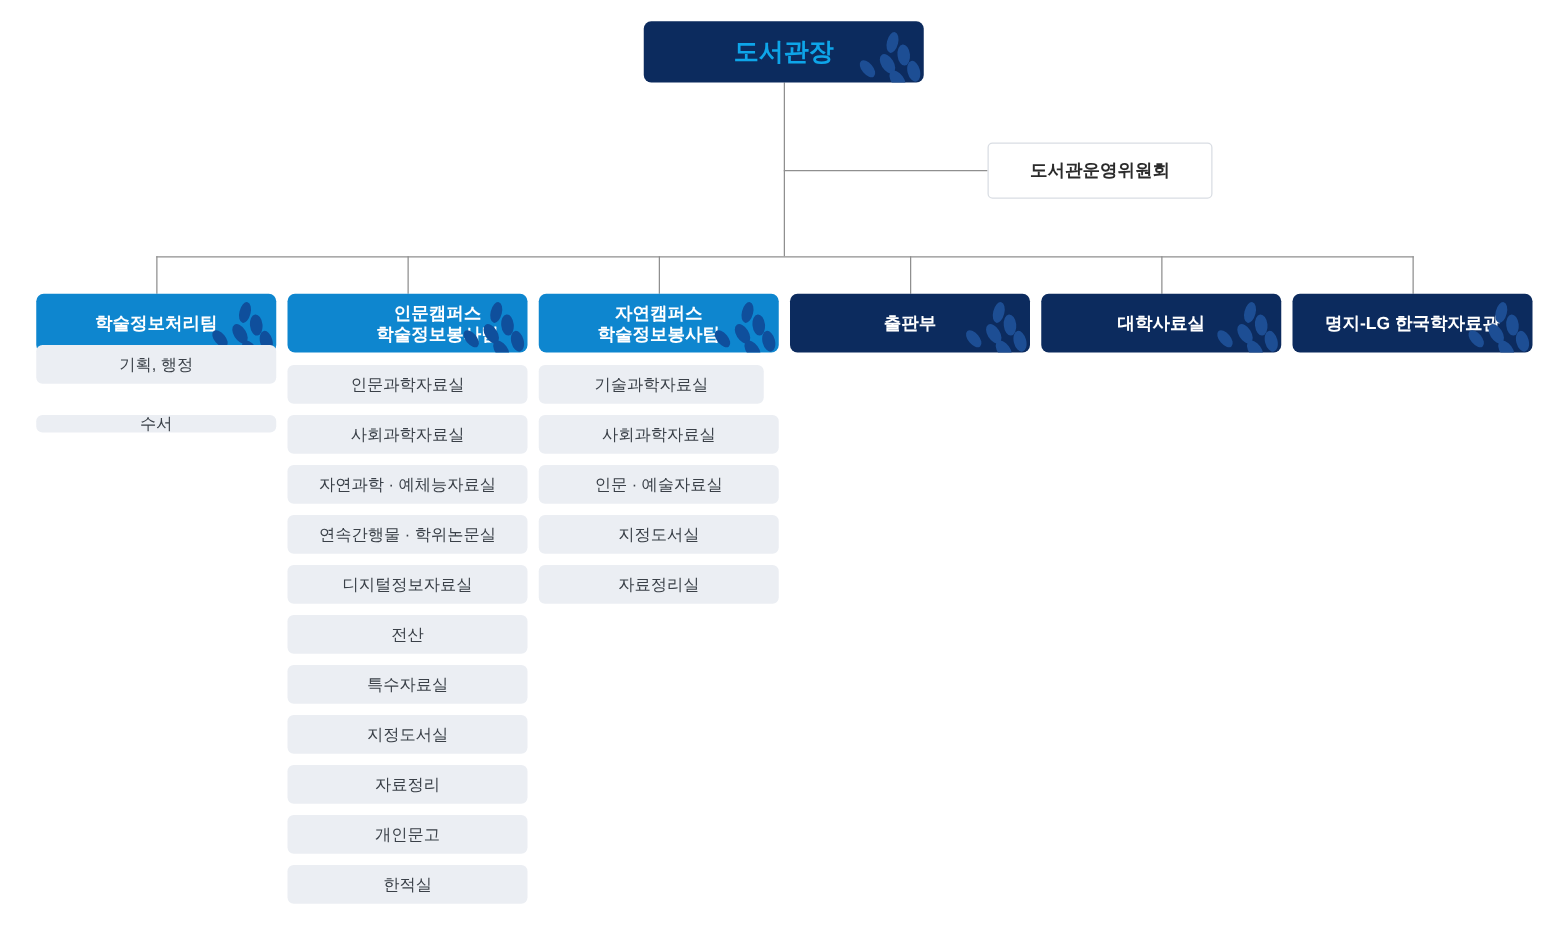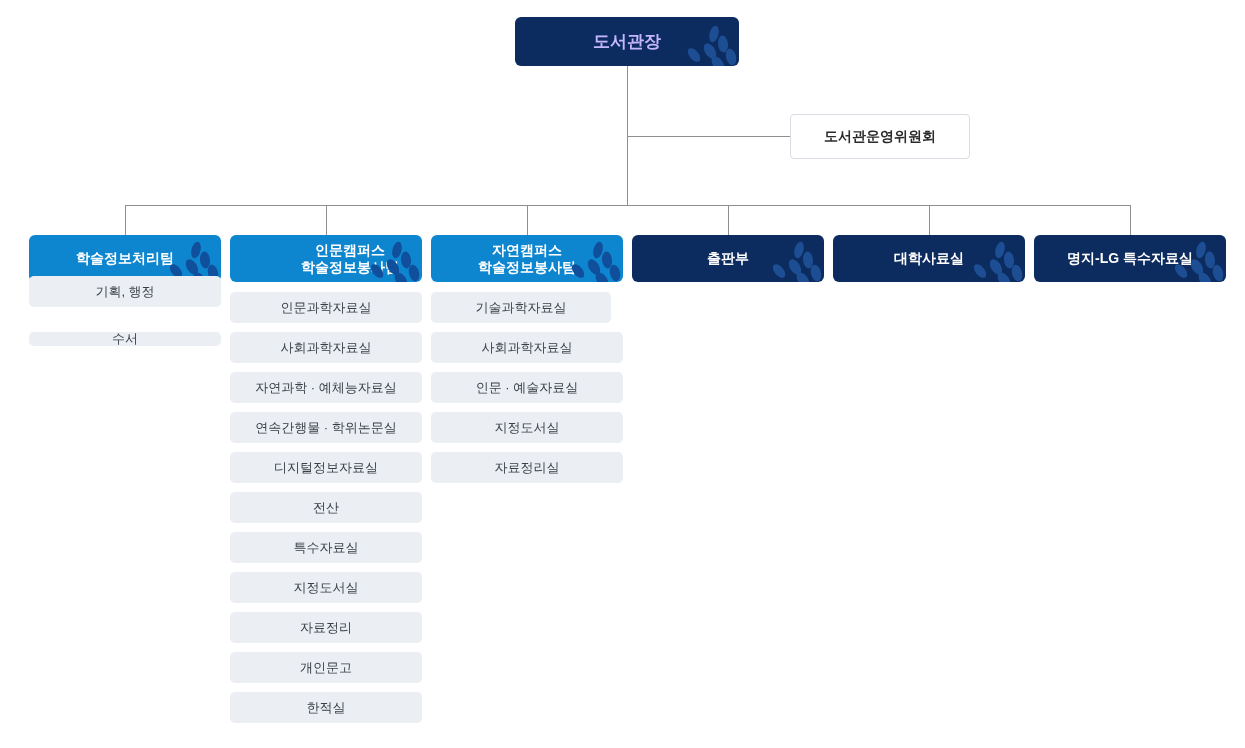--- a/index.html
+++ b/index.html
@@ -21,22 +21,22 @@
     overflow:hidden;
     font-family:"Liberation Sans","DejaVu Sans",sans-serif;
   }
   .line { position:absolute; background:var(--line); }
   .box {
     position:absolute; box-sizing:border-box;
     display:flex; align-items:center; justify-content:center;
     text-align:center; overflow:hidden;
   }
   .root-box {
-    background:var(--navy); color:#c4b5fd;
-    font-size:17px; font-weight:700;
+    background:var(--navy); color:#0ea5e9;
+    font-size:20px; font-weight:700;
     border-radius:6px;
     justify-content:center;
   }
   .committee-box {
     background:#ffffff;
     border:1px solid var(--committee-border);
     border-radius:4px;
     color:var(--committee-text);
     font-size:14px; font-weight:600;
   }
@@ -138,21 +138,21 @@
     <div class="line" style="left: 929px; top: 205px; width: 1px; height: 30px;"></div>
     <div class="box head navy" style="left: 833px; top: 235px; width: 192px; height: 47px;"><span>대학사료실</span><svg class="leaf" width="52" height="48" viewBox="0 0 52 48" fill="#1d4e94">
         <ellipse cx="9" cy="36" rx="4.5" ry="8" transform="rotate(-40 9 36)"></ellipse>
         <ellipse cx="29" cy="15" rx="4.5" ry="8.5" transform="rotate(14 29 15)"></ellipse>
         <ellipse cx="25" cy="32" rx="5" ry="8.5" transform="rotate(-32 25 32)"></ellipse>
         <ellipse cx="38" cy="25" rx="5" ry="8.5" transform="rotate(-6 38 25)"></ellipse>
         <ellipse cx="33" cy="45" rx="5" ry="8.5" transform="rotate(-36 33 45)"></ellipse>
         <ellipse cx="46" cy="38" rx="5" ry="8.5" transform="rotate(-14 46 38)"></ellipse>
       </svg></div>
     <div class="line" style="left: 1130px; top: 205px; width: 1px; height: 30px;"></div>
-    <div class="box head navy" style="left: 1034px; top: 235px; width: 192px; height: 47px;"><span>명지-LG 특수자료실</span><svg class="leaf" width="52" height="48" viewBox="0 0 52 48" fill="#1d4e94">
+    <div class="box head navy" style="left: 1034px; top: 235px; width: 192px; height: 47px;"><span>명지-LG 한국학자료관</span><svg class="leaf" width="52" height="48" viewBox="0 0 52 48" fill="#1d4e94">
         <ellipse cx="9" cy="36" rx="4.5" ry="8" transform="rotate(-40 9 36)"></ellipse>
         <ellipse cx="29" cy="15" rx="4.5" ry="8.5" transform="rotate(14 29 15)"></ellipse>
         <ellipse cx="25" cy="32" rx="5" ry="8.5" transform="rotate(-32 25 32)"></ellipse>
         <ellipse cx="38" cy="25" rx="5" ry="8.5" transform="rotate(-6 38 25)"></ellipse>
         <ellipse cx="33" cy="45" rx="5" ry="8.5" transform="rotate(-36 33 45)"></ellipse>
         <ellipse cx="46" cy="38" rx="5" ry="8.5" transform="rotate(-14 46 38)"></ellipse>
       </svg></div>
   </div>
 
 </body></html>

